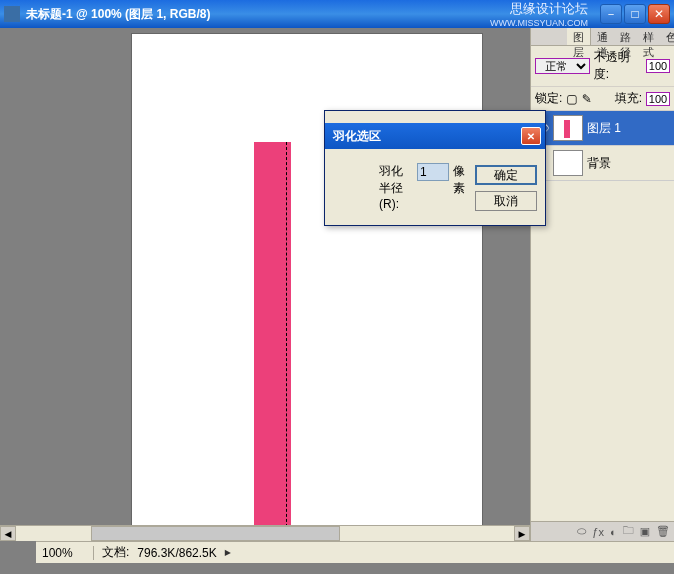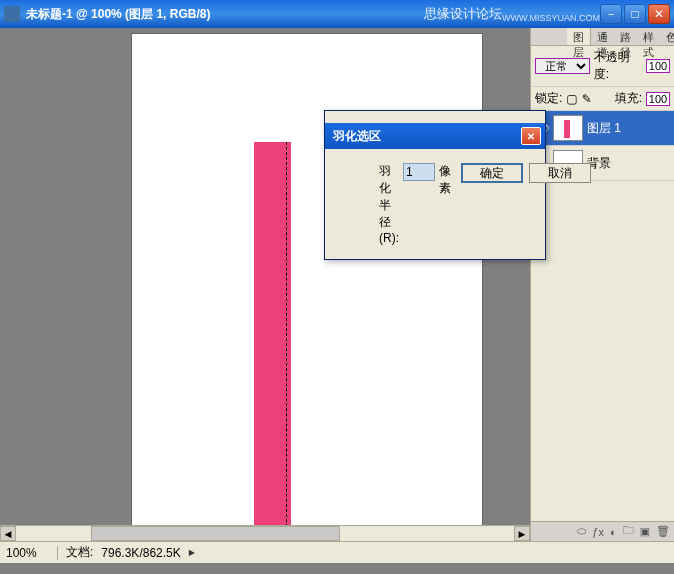--- a/index.html
+++ b/index.html
@@ -1,21 +1,21 @@
 <!DOCTYPE html>
 <html><head>
 <meta charset="utf-8">
 <style>
 * { box-sizing: border-box; margin: 0; padding: 0; font-family: "Microsoft YaHei", sans-serif; font-size: 12px; }
 body { width: 674px; height: 574px; background: #808080; overflow: hidden; position: relative; }
 
 .titlebar { height: 28px; background: linear-gradient(#1c6ce0, #3a8ee6 50%, #0e56c4); display: flex; align-items: center; padding: 0 4px; color: #fff; }
 .titlebar .icon { width: 16px; height: 16px; background: #3a6ea5; margin-right: 6px; }
 .titlebar-title { flex: 1; font-weight: bold; }
-.watermark-area { display: flex; flex-direction: row; align-items: flex-end; margin-right: 0; }
+.watermark-area { display: flex; flex-direction: column; align-items: flex-end; margin-right: 12px; }
 .watermark1 { font-size: 13px; color: #e8f0ff; }
 .watermark2 { font-size: 9px; color: #cfe0ff; }
 .win-btns { display: flex; gap: 2px; }
 .win-btn { width: 22px; height: 20px; background: linear-gradient(#5aa0f0, #2a70d0); border: 1px solid #1a5ab0; border-radius: 3px; display: flex; align-items: center; justify-content: center; color: #fff; cursor: pointer; }
 .win-btn.close { background: linear-gradient(#f08060, #d04020); border-color: #a03010; }
 
 .main-app { display: flex; height: 513px; }
 .canvas-area { flex: 1; position: relative; background: #808080; overflow: hidden; }
 .canvas { position: absolute; left: 132px; top: 6px; width: 350px; height: 540px; background: #fff; box-shadow: 0 0 0 1px #666; }
 .pink-rect { position: absolute; left: 254px; top: 114px; width: 37px; height: 395px; background: #ec407a; }
@@ -31,33 +31,33 @@
 .panel-row input[type=text] { width: 24px; }
 .layers { flex: 1; background: #ece9d8; }
 .layer { display: flex; align-items: center; padding: 4px; gap: 4px; border-bottom: 1px solid #ccc; }
 .layer.selected { background: #316ac5; color: #fff; }
 .layer-eye { width: 14px; height: 14px; display: flex; align-items: center; justify-content: center; }
 .layer-thumb { width: 30px; height: 26px; background: #fff; border: 1px solid #888; position: relative; }
 .layer-thumb.pink::after { content: ""; position: absolute; left: 10px; top: 4px; width: 6px; height: 18px; background: #ec407a; }
 .panel-footer { height: 20px; background: #d6d3ce; border-top: 1px solid #aca899; display: flex; align-items: center; justify-content: flex-end; padding: 0 4px; gap: 6px; }
 .panel-footer span { font-size: 11px; color: #555; }
 
-.statusbar { height: 22px; background: #ece9d8; border-top: 1px solid #aca899; display: flex; align-items: center; padding: 0 6px; gap: 8px; font-size: 11px; }
+.statusbar { height: 22px; background: #ece9d8; border-top: 1px solid #aca899; display: flex; align-items: center; padding: 0 6px; gap: 8px; font-size: 11px; margin-left: 36px; }
 .statusbar .sb-zoom { width: 52px; border-right: 1px solid #aca899; padding-right: 6px; }
 .statusbar .sb-caret { font-size: 8px; color: #333; }
 
 .dialog { position: absolute; left: 324px; top: 110px; width: 222px; background: #ece9d8; border: 1px solid #0a246a; box-shadow: 2px 2px 6px rgba(0,0,0,0.3); }
 .dlg-title { height: 26px; background: linear-gradient(#1c6ce0, #0e56c4); display: flex; align-items: center; padding: 0 4px; color: #fff; font-weight: bold; margin-top: 12px; }
 .dlg-title span { flex: 1; padding-left: 4px; }
 .dlg-close { width: 20px; height: 18px; background: linear-gradient(#f08060, #d04020); border: 1px solid #fff; border-radius: 2px; display: flex; align-items: center; justify-content: center; color: #fff; font-size: 10px; cursor: pointer; }
 .dlg-body { padding: 14px 8px; display: flex; gap: 10px; }
 .dlg-left { display: flex; align-items: flex-start; gap: 4px; margin-left: 46px; }
 .dlg-left label { font-size: 12px; }
 .dlg-left input { width: 32px; border: 1px solid #7f9db9; font-size: 12px; padding: 1px 2px; background: #cde; }
-.dlg-right { display: flex; gap: 6px; }
+.dlg-right { display: flex; flex-direction: column; gap: 6px; justify-content: flex-end; }
 .dlg-btn { width: 62px; height: 20px; border: 1px solid #888; background: #ece9d8; font-size: 12px; cursor: pointer; }
 .dlg-btn.primary { border: 2px solid #3a6ea5; }
 
 .scrollbar-h { position: absolute; bottom: 0; left: 0; right: 0; height: 16px; background: #ece9d8; border-top: 1px solid #aca899; display: flex; }
 .sb-arrow { width: 16px; height: 100%; background: #d4d0c8; border: 1px solid #aca899; display: flex; align-items: center; justify-content: center; font-size: 9px; cursor: pointer; }
 .sb-track { flex: 1; background: #ece9d8; position: relative; }
 .sb-thumb { position: absolute; left: 15%; width: 50%; height: 100%; background: #c8c8c8; border: 1px solid #aca899; }
 </style>
 </head>
 <body>

